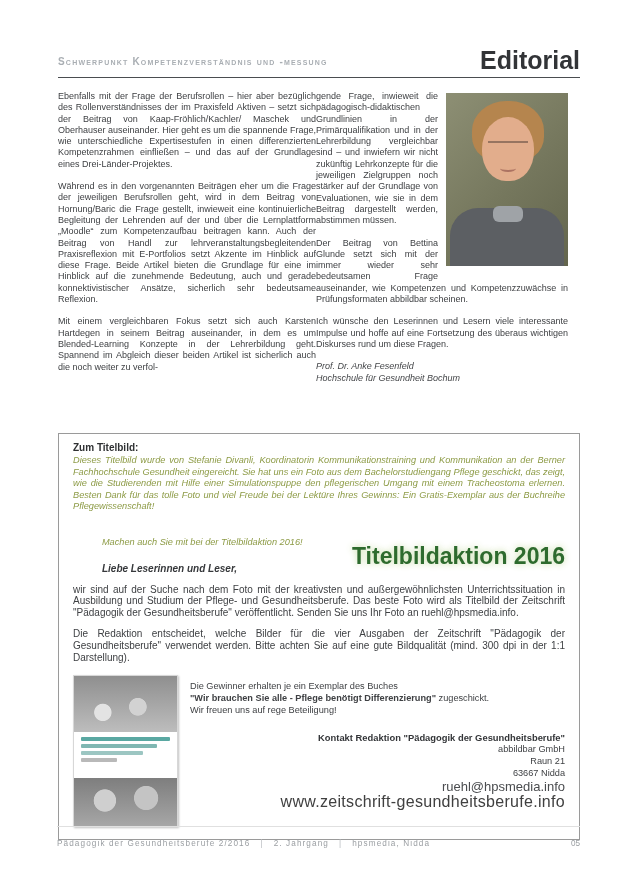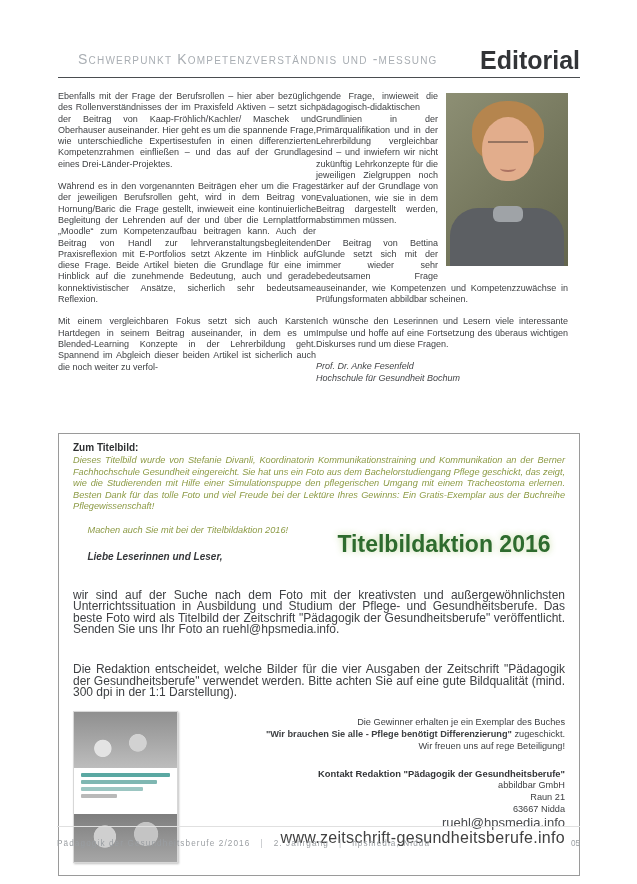--- a/index.html
+++ b/index.html
@@ -6,22 +6,22 @@
   html,body { background:#ffffff; }
   body { font-family:"Liberation Sans", sans-serif; color:#3c3c3c; }
   .page {
     position:relative; width:637px; height:884px; background:#fff;
     padding:48px 57px 0 58px; overflow:hidden;
   }
 
   
   .hdr { display:flex; justify-content:space-between; align-items:flex-end; }
   .kicker {
-    font-variant:small-caps; letter-spacing:1.2px; font-size:14px;
-    color:#a9aeb3; padding-bottom:6px; font-weight:normal;margin-left:20px;
+    font-variant:small-caps; letter-spacing:1.2px; font-size:10px;
+    color:#a9aeb3; padding-bottom:6px; font-weight:bold;
   }
   .page-title { font-size:25px; font-weight:bold; color:#323437; line-height:1; }
   .hdr-rule { border:none; border-top:1.4px solid #4a4d50; margin-top:4px; }
 
   
   .columns { display:flex; margin-top:13px; height:333px; }
   .col { font-size:9px; line-height:11.3px; text-align:justify; color:#3f4144; }
   .col1 { width:258px; }
   .col2 { width:252px; }
   .col p { margin:0 0 11px 0; }
@@ -47,29 +47,29 @@
   .portrait .collar { position:absolute; bottom:44px; left:47px; width:30px; height:16px;
     background:#9fa3a7; border-radius:6px; }
 
   
   .box {
     margin-top:9px; border:1px solid #9a9a9a; padding:8px 14px 12px 14px;
     min-height:388px; position:relative;
   }
   .box-heading { font-size:10px; font-weight:bold; color:#2f3133; margin-bottom:2px; }
   .green-italic { font-style:italic; color:#8d9b46; font-size:9.2px; line-height:11.6px; text-align:justify; }
-  .cta-row { display:flex; justify-content:center; align-items:flex-end; margin-top:12px; }
+  .cta-row { display:flex; justify-content:flex-end; align-items:flex-end; margin-top:24px; }
   .cta-left { width:250px; }
   .cta { margin-bottom:14px; text-align:left; }
   .salutation { font-size:10px; font-weight:bold; font-style:italic; color:#36383b; }
   .banner {
     font-size:23px; font-weight:bold; color:#2e6b2e; line-height:1.1;
     text-shadow:0 0 7px rgba(190,215,150,.9); padding-bottom:4px;
   }
-  .box-p { font-size:12px; line-height:11.6px; color:#3f4144; text-align:justify; margin-top:28px; }
+  .box-p { font-size:10px; line-height:11.6px; color:#3f4144; text-align:justify; margin-top:10px; }
 
   .bottom-row { display:flex; margin-top:12px; }
   .book {
     width:105px; height:152px; background:#fff; border:1px solid #d7d7d7;
     box-shadow:1px 1px 2px rgba(0,0,0,.25); flex:none; overflow:hidden;
   }
   .book-top { height:56px;
     background:
       radial-gradient(circle at 28% 65%, #e3e3e3 10%, transparent 11%),
       radial-gradient(circle at 62% 55%, #d2d2d2 12%, transparent 13%),
@@ -79,21 +79,21 @@
   .book-band .bl.b2 { width:85%; background:#7fb7b2; }
   .book-band .bl.b3 { width:70%; background:#9cc6c2; }
   .book-band .bl.b4 { width:40%; background:#b9b9b9; }
   .book-bottom { height:50px;
     background:
       radial-gradient(circle at 30% 45%, #cfcfcf 14%, transparent 15%),
       radial-gradient(circle at 70% 40%, #c4c4c4 15%, transparent 16%),
       linear-gradient(#7e7e7e,#a8a8a8); }
 
   .bottom-right { flex:1; padding-left:12px; padding-top:5px; }
-  .winners { font-size:9.2px; line-height:12px; color:#3f4144;text-align:right; }
+  .winners { font-size:9.2px; line-height:12px; color:#3f4144; }
   .winners .bold { font-weight:bold; }
   .contact { margin-top:16px; text-align:right; color:#3f4144; }
   .contact-heading { font-size:9.4px; font-weight:bold; color:#333538; }
   .contact-line { font-size:9.2px; line-height:12px; }
   .contact-email { font-size:13px; line-height:15px; color:#4a4c4f; cursor:pointer; }
   .contact-web { font-size:16px; line-height:16px; color:#404040; letter-spacing:.3px; cursor:pointer; }
 
   
   .footer {
     position:absolute; left:57px; right:57px; top:826px;

